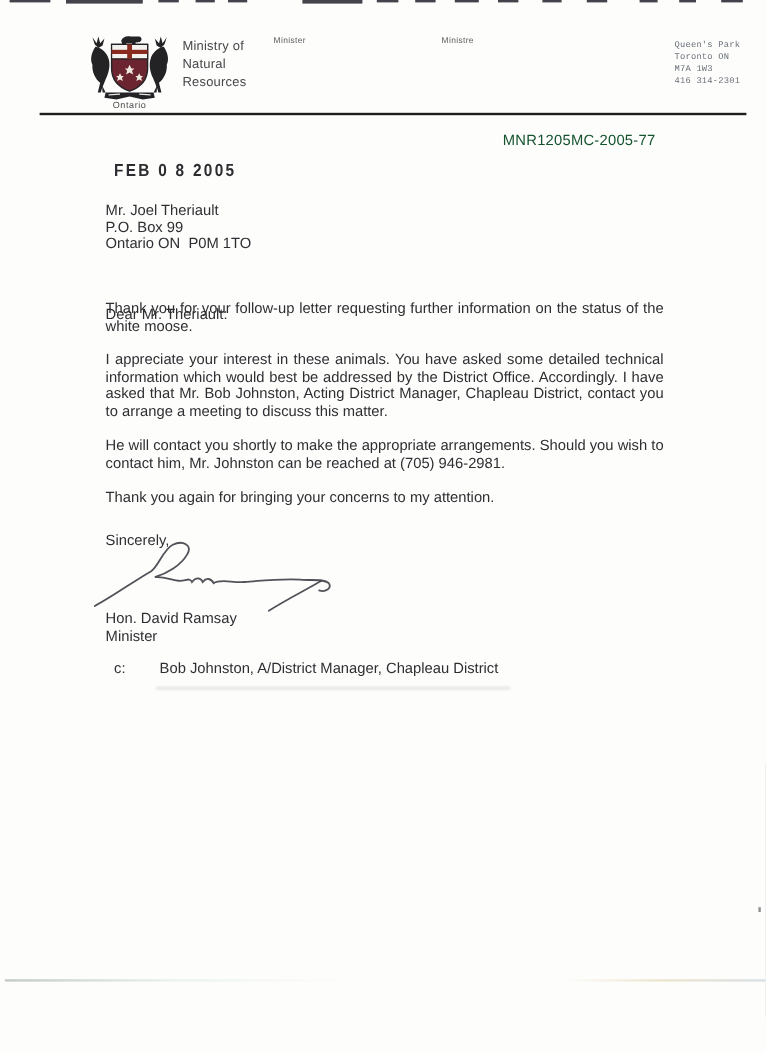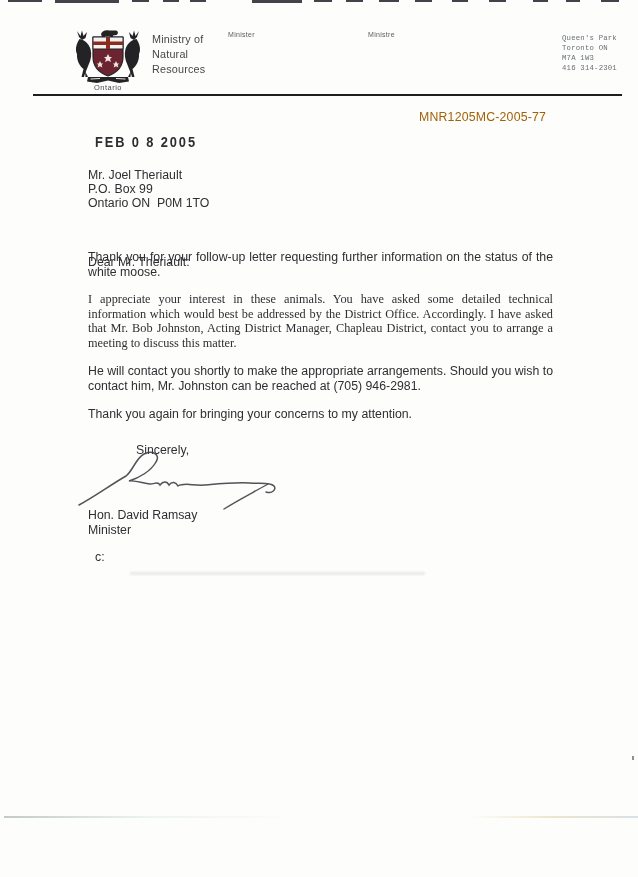--- a/index.html
+++ b/index.html
@@ -9,21 +9,21 @@
     font-family:"Liberation Sans",sans-serif;color:#303034;
   }
   .abs{position:absolute;}
   
   .ministry{font-size:10.8px;line-height:15px;color:#47474b;letter-spacing:.2px;}
   .minister-small{font-size:7px;color:#5c5c60;letter-spacing:.3px;}
   .office{font-size:7.3px;line-height:10px;color:#6a7078;letter-spacing:.2px;}
   .ontario-label{font-size:7.5px;color:#4a4a4e;text-align:center;width:84px;letter-spacing:.5px;}
   .rule{height:2px;background:#1e1e21;}
   
-  .ref{font-size:12.3px;color:#a16207;letter-spacing:.2px;}
+  .ref{font-size:12.3px;color:#14532d;letter-spacing:.2px;}
   .stamp{
     font-size:13.5px;font-weight:700;color:#2d2d31;letter-spacing:2px;
     white-space:pre;transform:scale(.95,1.08);transform-origin:left top;
   }
   .line{font-size:12.3px;line-height:14px;white-space:pre;color:#2f2f33;}
   .addr .line{line-height:13.9px;}
   .body-par{
     width:465px;font-size:12.3px;line-height:14.7px;color:#2f2f33;
     text-align:justify;margin:0;
   }
@@ -117,36 +117,37 @@
 
   <div class="abs addr" style="left:88px;top:169px;">
     <div class="line">Mr. Joel Theriault</div>
     <div class="line">P.O. Box 99</div>
     <div class="line">Ontario ON  P0M 1TO</div>
   </div>
 
   <div class="abs line" style="left:88px;top:226px;margin-top:29px;">Dear Mr. Theriault:</div>
 
   <p class="abs body-par" style="left:88px;top:250px;">Thank you for your follow-up letter requesting further information on the status of the white moose.</p>
-  <p class="abs body-par" style="left:88px;top:292px;font-family:Liberation Serif, serif;">I appreciate your interest in these animals.  You have asked some detailed technical information which would best be addressed by the District Office. Accordingly. I have asked that Mr. Bob Johnston, Acting District Manager, Chapleau District, contact you to arrange a meeting to discuss this matter.</p>
+  <p class="abs body-par" style="left:88px;top:292px;">I appreciate your interest in these animals.  You have asked some detailed technical information which would best be addressed by the District Office. Accordingly. I have asked that Mr. Bob Johnston, Acting District Manager, Chapleau District, contact you to arrange a meeting to discuss this matter.</p>
   <p class="abs body-par" style="left:88px;top:364px;">He will contact you shortly to make the appropriate arrangements.  Should you wish to contact him, Mr. Johnston can be reached at (705) 946-2981.</p>
   <p class="abs body-par" style="left:88px;top:407px;">Thank you again for bringing your concerns to my attention.</p>
 
-  <div class="abs line" style="left:88px;top:443px;margin-left:48px;">Sincerely,</div>
+  <div class="abs line" style="left:88px;top:443px;">Sincerely,</div>
 
   <svg class="abs" style="left:76px;top:448px;" width="212" height="62" viewBox="0 0 212 62" aria-hidden="true">
     <path d="M3,57 C18,49 36,36 50,28 C56,24 60,10 68,6 C76,2 85,6 80,14 C75,23 63,30 53,33
              C61,32 68,36 74,36 C79,36 82,33 84,37 C87,33 91,33 93,37 C96,33 100,34 102,38
              C108,34 118,38 128,37 C140,36 160,34 174,35 C184,36 194,34 198,38 C201,42 195,46 190,44" fill="none" stroke="#43434b" stroke-width="1.5" stroke-linecap="round" opacity=".92"></path>
     <path d="M148,61 C162,52 178,44 192,36" fill="none" stroke="#43434b" stroke-width="1.4" stroke-linecap="round" opacity=".92"></path>
   </svg>
 
   <div class="abs line" style="left:88px;top:508px;">Hon. David Ramsay</div>
   <div class="abs line" style="left:88px;top:523px;">Minister</div>
 
   <div class="abs cc-label" style="left:95px;top:550px;">c:</div>
+  <div class="abs cc-text" style="left:133px;top:550px;">Bob Johnston, A/District Manager, Chapleau District</div>
 
   <div class="ghost" style="left:130px;top:572px;width:295px;height:3px;"></div>
   <div class="faint-line-l" style="left:4px;top:816px;width:290px;"></div>
   <div class="faint-line-r" style="left:468px;top:816px;width:170px;"></div>
   <div class="dot" style="left:632px;top:756px;"></div>
 
 </div>
 
 </body></html>

